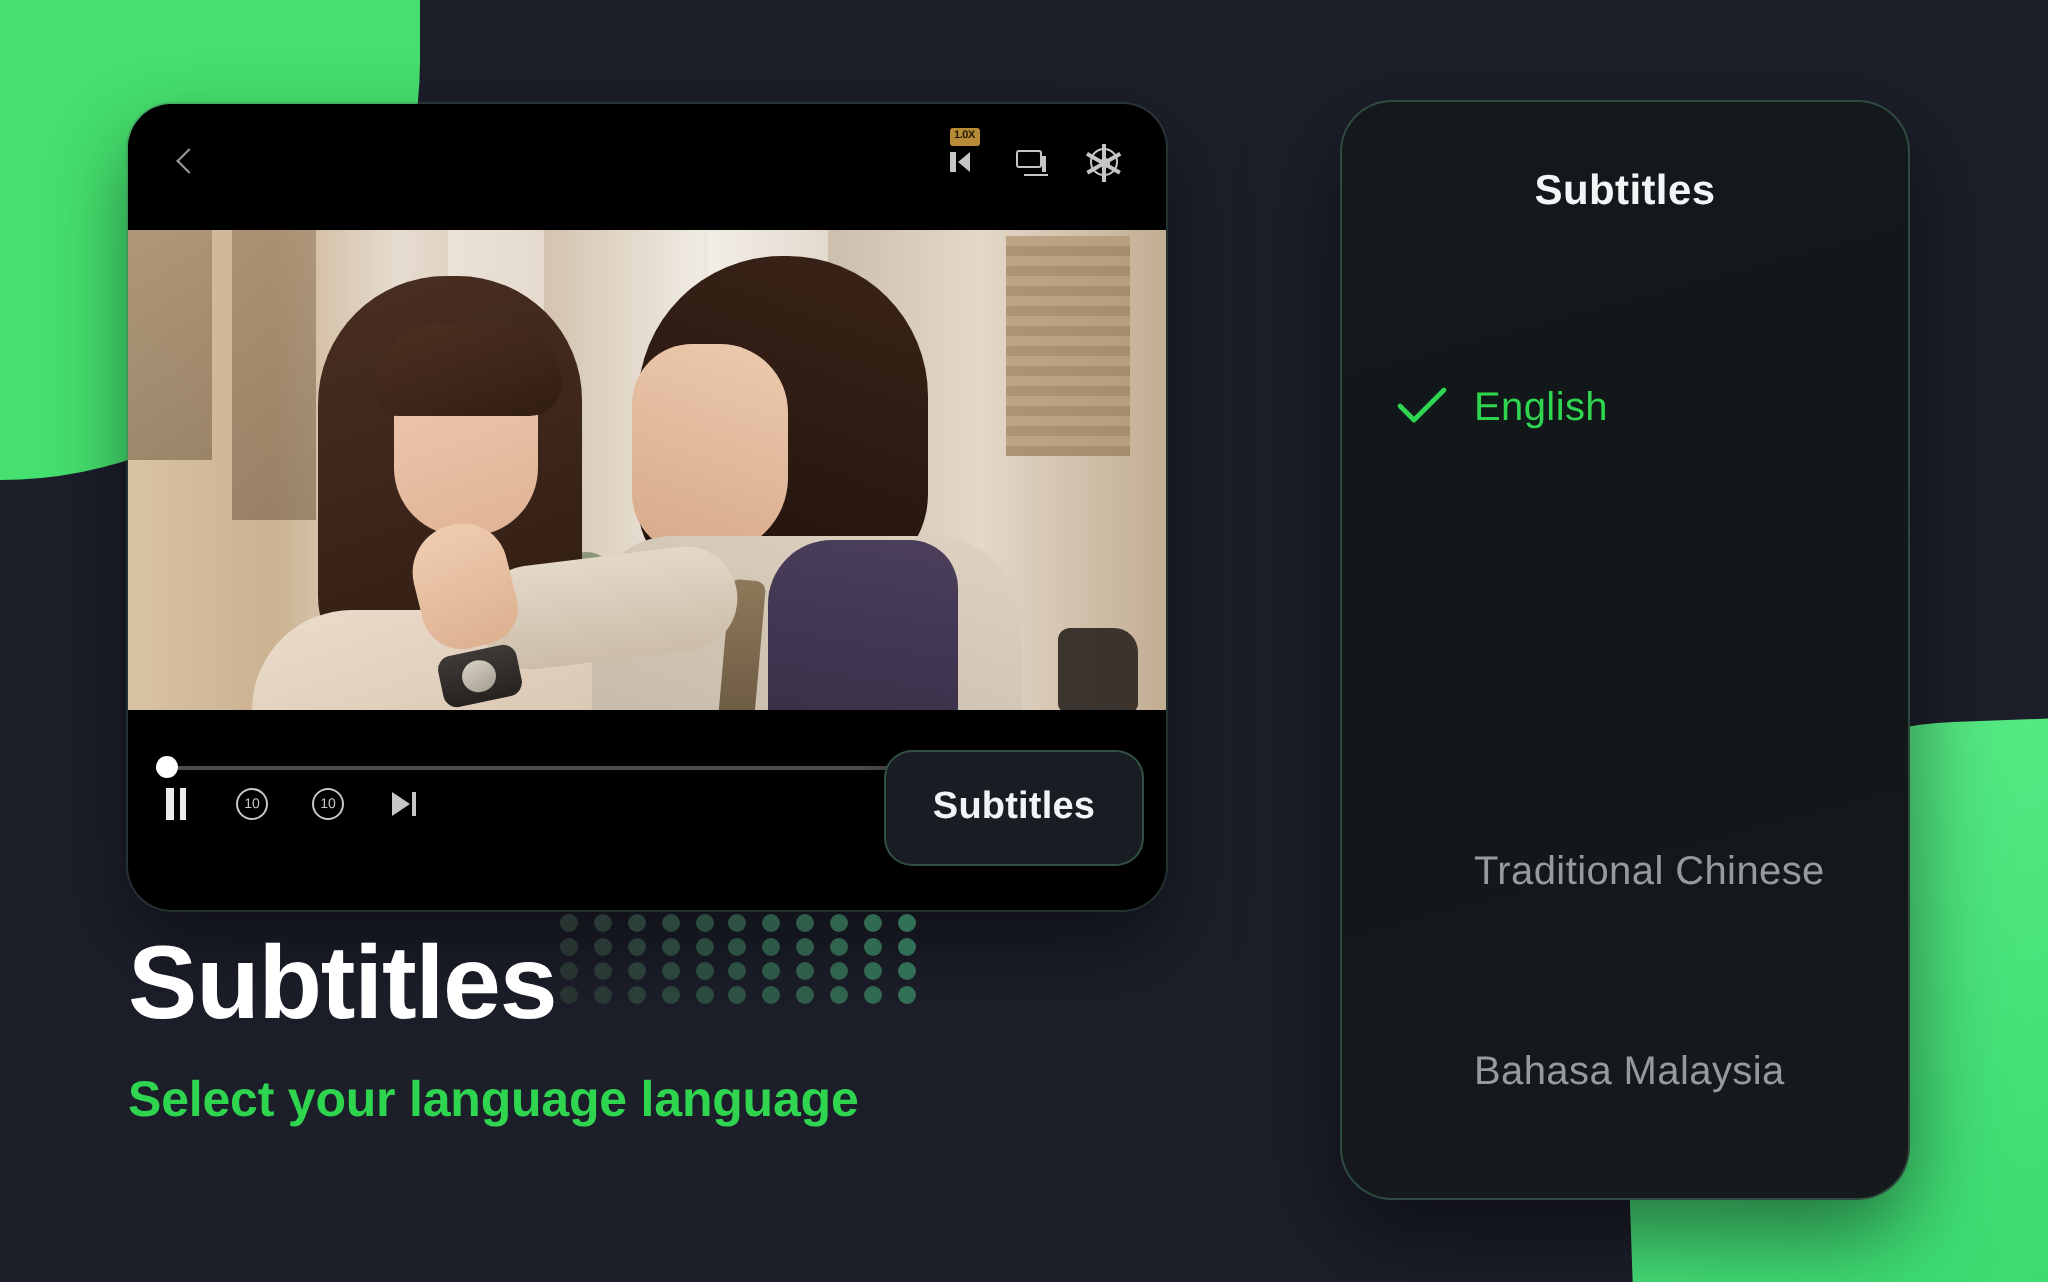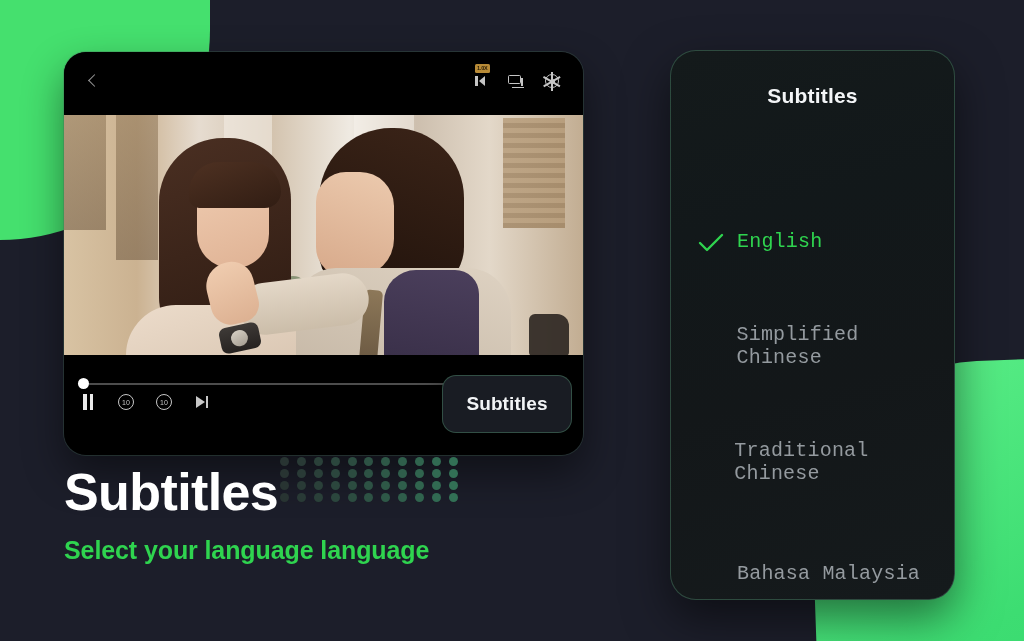--- a/index.html
+++ b/index.html
@@ -247,21 +247,21 @@
     box-shadow:0 18px 45px rgba(0,0,0,.5);
     overflow:hidden;
   }
   .panel-title{
     position:absolute; left:0; right:0; top:33px;
     text-align:center;
     color:#f3f5f7; font-size:21px; font-weight:bold; letter-spacing:.2px;
   }
   .opt{
     position:absolute; left:0; right:0; height:60px;
-    display:flex; align-items:flex-end; cursor:pointer;font-family:Liberation Mono, monospace;
+    display:flex; align-items:flex-start; cursor:pointer;
   }
   .opt .check{
     width:52px; display:flex; align-items:center; justify-content:center;
     margin-left:14px;
   }
   .opt .check svg{ display:block; }
   .opt .lbl{ font-size:20px; letter-spacing:.2px; }
   .opt.selected .lbl{ color:#2fd44f; }
   .opt .lbl.muted{ color:#949a9f; }
   .opt.o1{ top:142px; }
@@ -386,24 +386,20 @@
 
     <div class="opt o1 selected">
       <span class="check">
         <svg width="26" height="20" viewBox="0 0 26 20">
           <path d="M2 10 L9 17 L24 2" fill="none" stroke="#2fd44f" stroke-width="2.4" stroke-linecap="round" stroke-linejoin="round"></path>
         </svg>
       </span>
       <span class="lbl">English</span>
     </div>
 
-    <div class="opt o2">
-      <span class="check"></span>
-      <span class="lbl muted">Simplified Chinese</span>
-    </div>
 
     <div class="opt o4">
       <span class="check"></span>
       <span class="lbl muted">Bahasa Malaysia</span>
     </div>
 
     <div class="opt o3">
       <span class="check"></span>
       <span class="lbl muted">Traditional Chinese</span>
     </div>

